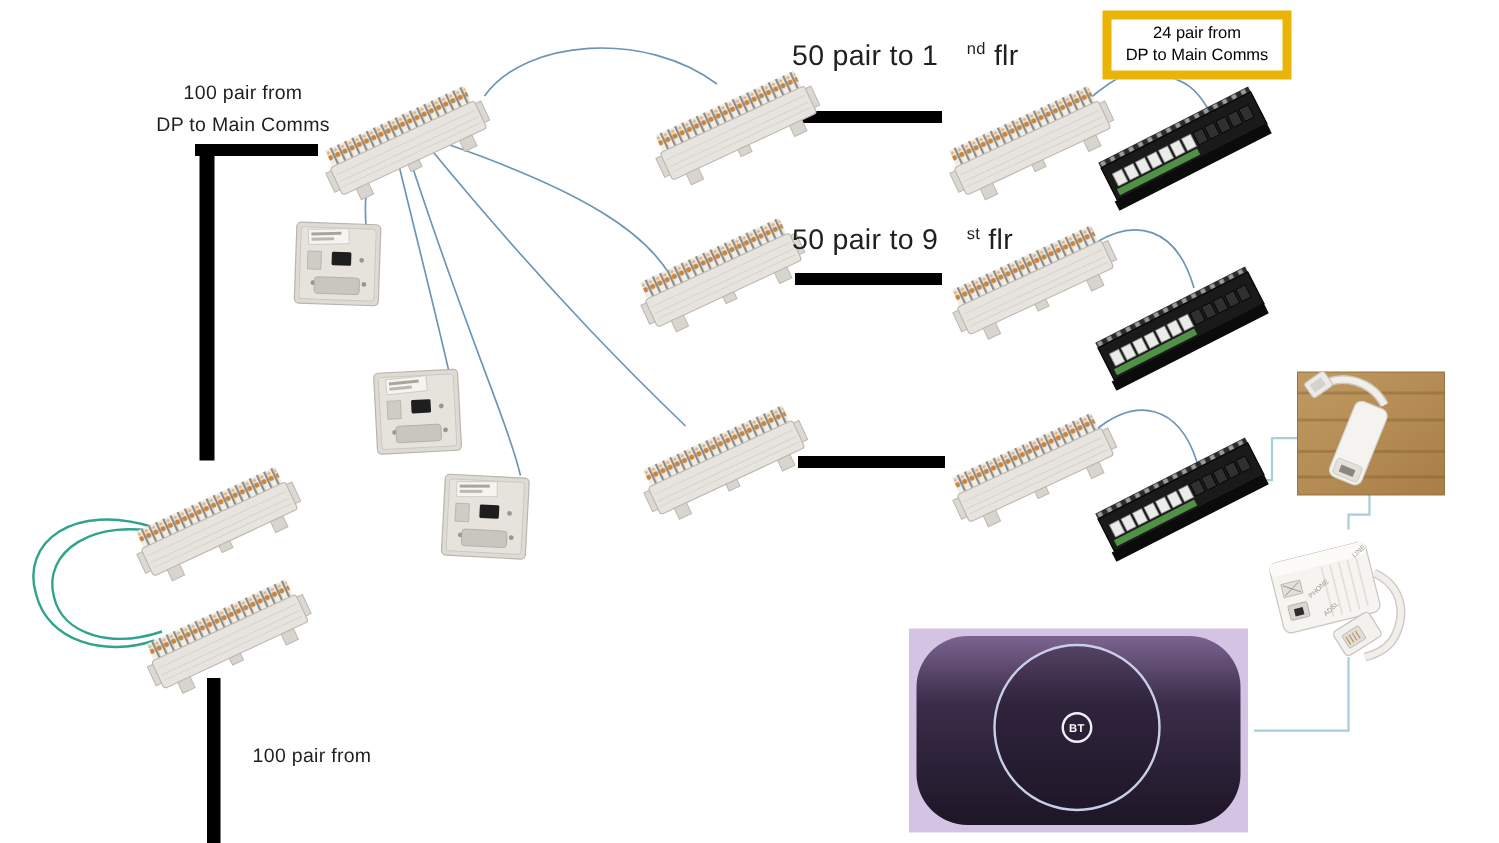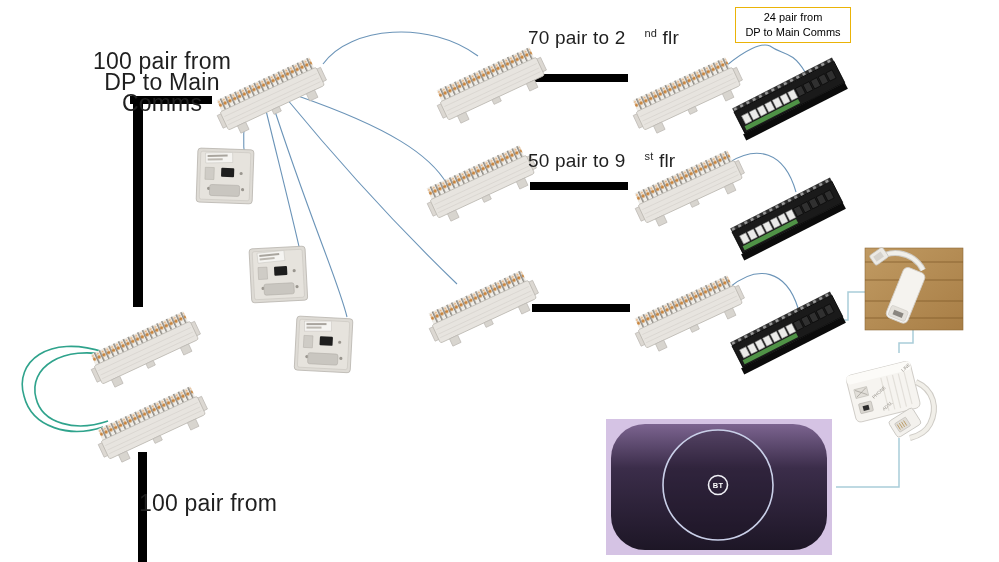--- a/index.html
+++ b/index.html
@@ -1,23 +1,23 @@
 <!DOCTYPE html>
 <html style="--wire-blue: #6b94b8; --wire-green: #2fa38c; --connector-blue: #a9cdd9; --cable-black: #000000; --panel-black: #1a1a1a; --block-body: #e7e4df; --pin-orange: #c9853d; --hub-purple-dark: #241a2e; --hub-purple-light: #7c6490; --wood-tan: #b68a50; --text-black: #1f1f1f;"><head>
 <meta charset="utf-8">
 <style>
   html,body{margin:0;padding:0;background:#fff;}
   .stage{position:relative;width:999px;height:562px;background:#ffffff;
          font-family:"Liberation Sans",sans-serif;overflow:hidden;}
   .stage svg{position:absolute;left:0;top:0;}
   .lbl{position:absolute;color:var(--text-black,#1f1f1f);}
-  .lbl-big{font-size:23px;line-height:21px;text-align:center;letter-spacing:.2px;}
+  .lbl-big{font-size:13px;line-height:21px;text-align:center;letter-spacing:.2px;}
   .row-lbl{font-size:19px;white-space:nowrap;letter-spacing:.2px;}
   .row-lbl sup{font-size:11px;line-height:0;margin-left:19px;}
-  .box24{position:absolute;left:735px;top:7px;width:114px;border:1px solid #eab308;
+  .box24{position:absolute;left:735px;top:7px;width:114px;border:6px solid #eab308;
          background:#fff;font-size:11px;line-height:15px;text-align:center;padding:2px 0;}
   .nte{font-size:11px;line-height:14.5px;color:#2b2b2b;}
   .wire{stroke:var(--wire-blue,#6b94b8);stroke-width:1.1;fill:none;}
   .gwire{stroke:var(--wire-green,#2fa38c);stroke-width:1.6;fill:none;}
   .conn{stroke:var(--connector-blue,#a9cdd9);stroke-width:1.5;fill:none;}
   .cable{fill:var(--cable-black,#000);}
 </style>
 </head>
 <body>
 
@@ -188,21 +188,21 @@
     <text x="718" y="487.8" font-size="7.5" font-weight="bold" fill="#ffffff" text-anchor="middle" letter-spacing="0.3">BT</text>
   </g>
 </svg>
 
 <div class="lbl lbl-big" style="left:72px;top:51px;width:180px;">
   <div>100 pair from</div>
   <div>DP to Main Comms</div>
 </div>
 
 <div class="lbl row-lbl" style="left:528px;top:27px;">
-  <span>70 pair to 2</span><sup>nd</sup><span> flr</span>
+  <span>50 pair to 1</span><sup>nd</sup><span> flr</span>
 </div>
 
 <div class="lbl row-lbl" style="left:528px;top:150px;">
   <span>50 pair to 9</span><sup>st</sup><span> flr</span>
 </div>
 
 
 <div class="box24">
   <div>24 pair from</div>
   <div>DP to Main Comms</div>

